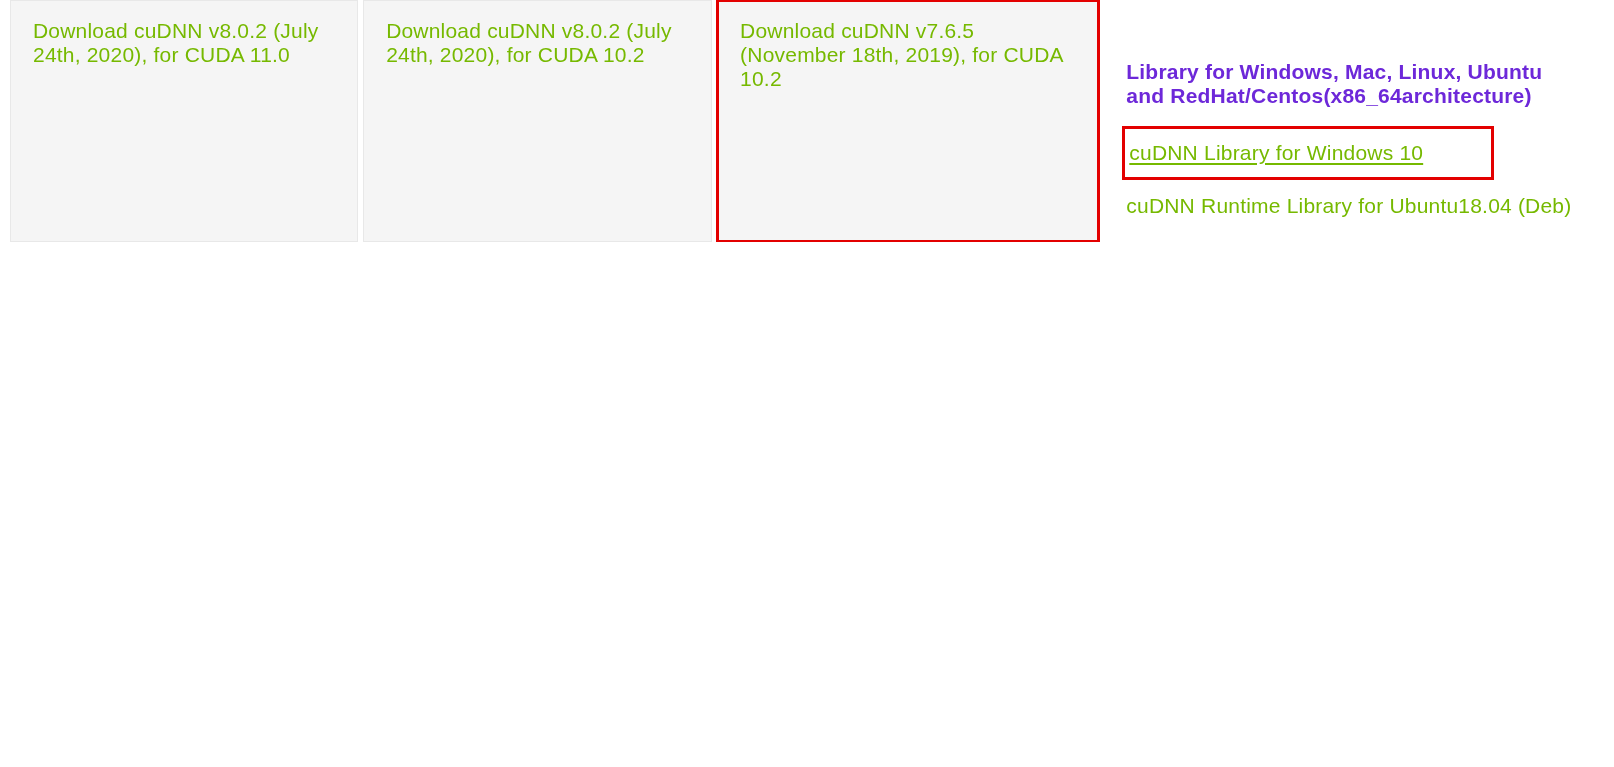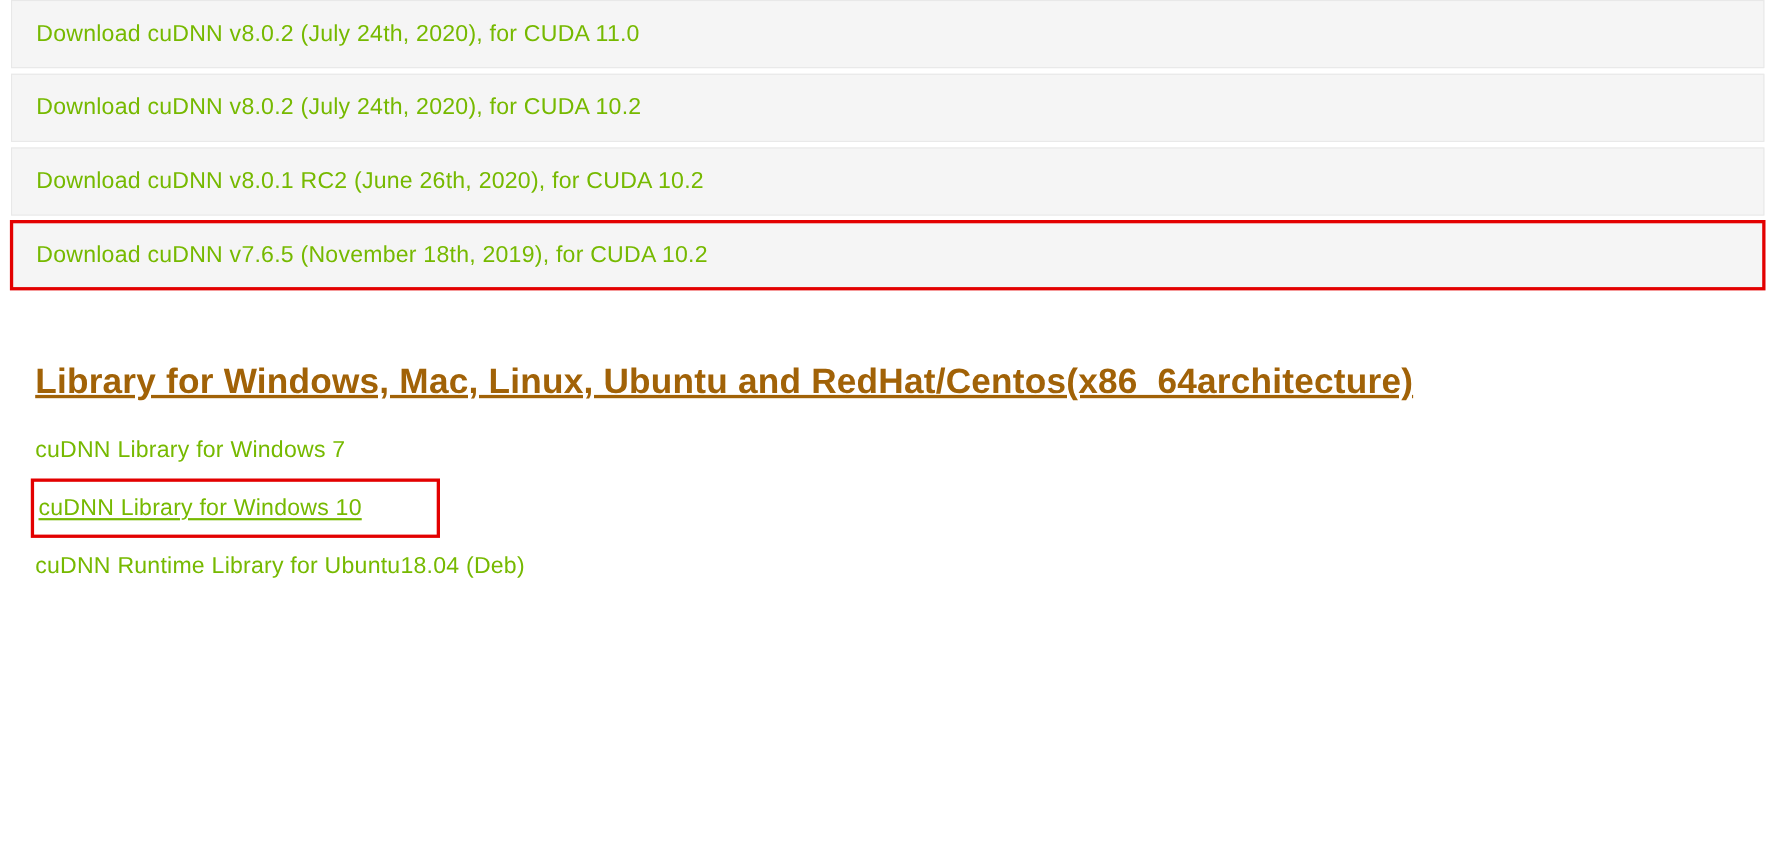--- a/index.html
+++ b/index.html
@@ -5,21 +5,21 @@
   * { box-sizing: border-box; }
   body {
     margin: 0;
     padding: 0;
     font-family: "DIN Next", Arial, Helvetica, sans-serif;
     background: #ffffff;
     width: 1614px;
   }
   .accordion-list {
     display: flex;
-    flex-direction: column;
+    flex-direction: row;
     gap: 5px;
     padding: 0 10px;
   }
   .accordion-item {
     background: #f5f5f5;
     border: 1px solid #e8e8e8;
     padding: 18px 22px;
     font-size: 21px;
     color: #76b900;
     cursor: pointer;
@@ -27,26 +27,25 @@
   }
   .accordion-item.highlighted {
     outline: 3px solid #e30000;
     outline-offset: -2px;
   }
   .expanded-panel {
     background: #ffffff;
     padding: 30px 22px 10px 22px;
   }
   .section-heading {
-    color: #a16207;
-    font-size: 32px;
+    color: #6d28d9;
+    font-size: 21px;
     font-weight: 600;
     margin: 30px 0 18px 0;
     letter-spacing: 0.2px;
-    text-decoration: underline;
   }
   .download-link {
     display: block;
     color: #76b900;
     font-size: 21px;
     padding: 14px 0;
     text-decoration: none;
     cursor: pointer;
     letter-spacing: 0.2px;
     width: fit-content;
@@ -64,27 +63,25 @@
   .highlight-box .download-link {
     padding: 10px 60px 10px 4px;
   }
 </style>
 </head>
 <body>
 
 <div class="accordion-list">
   <div class="accordion-item">Download cuDNN v8.0.2 (July 24th, 2020), for CUDA 11.0</div>
   <div class="accordion-item">Download cuDNN v8.0.2 (July 24th, 2020), for CUDA 10.2</div>
-  <div class="accordion-item">Download cuDNN v8.0.1 RC2 (June 26th, 2020), for CUDA 10.2</div>
   <div class="accordion-item highlighted">Download cuDNN v7.6.5 (November 18th, 2019), for CUDA 10.2</div>
 
   <div class="expanded-panel">
     <h2 class="section-heading">Library for Windows, Mac, Linux, Ubuntu and RedHat/Centos(x86_64architecture)</h2>
 
-    <a class="download-link">cuDNN Library for Windows 7</a>
 
     <span class="highlight-box">
       <a class="download-link underlined">cuDNN Library for Windows 10</a>
     </span>
 
 
     <a class="download-link">cuDNN Runtime Library for Ubuntu18.04 (Deb)</a>
   </div>
 </div>
 

